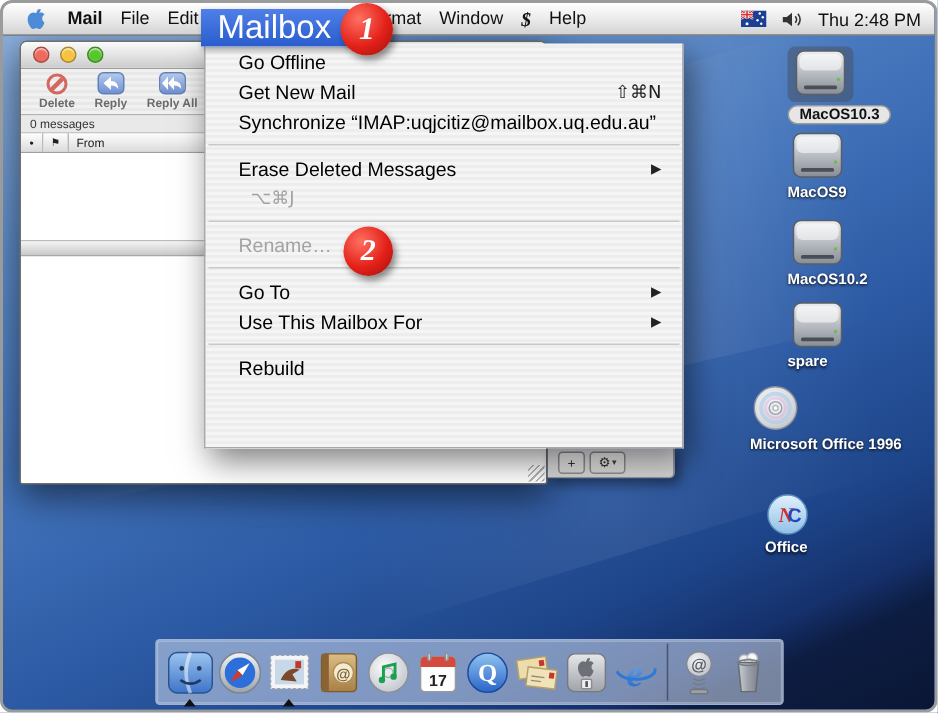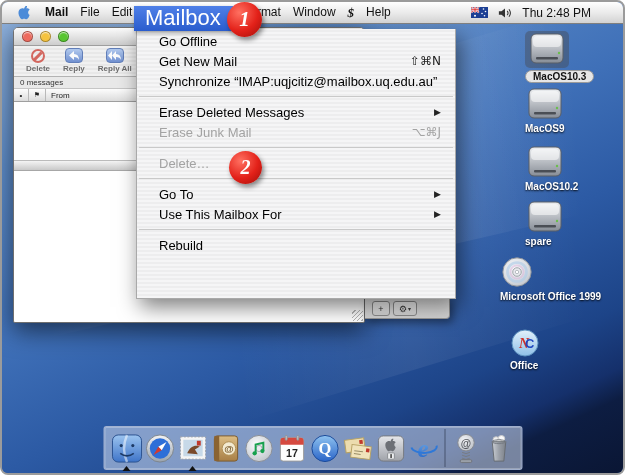--- a/index.html
+++ b/index.html
@@ -13,21 +13,21 @@
   .streak.s2{left:-60px;top:60px;width:950px;height:300px;transform:rotate(-17deg);
     background:linear-gradient(100deg,transparent 30%,rgba(255,255,255,.07) 48%,transparent 66%);}
   
   .menubar{position:absolute;left:0;top:0;right:0;height:22px;z-index:6;display:flex;align-items:center;
     background:linear-gradient(#ffffff,#e9e9e9 55%,#d2d2d2);border-bottom:1px solid #7f7f7f;font-size:12px;color:#111;padding:0 0 0 8px;box-sizing:border-box;}
   .mb-item{padding:0 6px;line-height:21px;white-space:nowrap;}
   .mb-apple{padding:0 8px;display:flex;align-items:center;}
   .mb-bold{font-weight:bold;}
   .mb-view{margin-left:-10px;}
   .mb-message{padding-right:16px;}
-  .mb-right{margin-left:auto;display:flex;align-items:center;gap:10px;padding-right:32px;}
+  .mb-right{margin-left:auto;display:flex;align-items:center;gap:10px;padding-right:9px;}
   .scripts-glyph{font-family:"Liberation Serif",serif;font-style:italic;font-weight:bold;font-size:13px;}
   .mb-clock{white-space:nowrap;}
   
   .mb-overlay{position:absolute;left:132px;top:4px;width:99px;height:25px;z-index:7;display:flex;align-items:flex-end;
     background:linear-gradient(#4f80e8,#2a5ccd);color:#fff;font-size:22px;padding-left:11px;box-sizing:border-box;
     box-shadow:1px 2px 4px rgba(0,0,0,.35);}
   .badge{position:absolute;z-index:8;border-radius:50%;display:flex;align-items:center;justify-content:center;
     background:radial-gradient(circle at 35% 30%,#ff7061,#e32119 55%,#9d0f0a 100%);
     box-shadow:2px 3px 5px rgba(0,0,0,.45);color:#fff;font-family:"Liberation Serif",serif;font-style:italic;font-weight:bold;}
   .badge1{left:225px;top:0;width:35px;height:35px;font-size:21px;}
@@ -187,21 +187,21 @@
               <stop offset="1" stop-color="#b3b8c0"></stop>
             </radialGradient>
           </defs>
           <circle cx="18" cy="18" r="15" fill="url(#cd1)" stroke="#8c9097"></circle>
           <circle cx="18" cy="18" r="10" fill="none" stroke="rgba(170,200,230,.6)" stroke-width="3"></circle>
           <circle cx="18" cy="18" r="7" fill="none" stroke="rgba(216,176,216,.5)" stroke-width="2"></circle>
           <circle cx="18" cy="18" r="4.5" fill="#e9eaee" stroke="#9aa0a6"></circle>
           <circle cx="18" cy="18" r="1.8" fill="#fff" stroke="#b5b9bf"></circle>
         </svg>
     </div>
-    <div class="dlabel">Microsoft Office 1999</div>
+    <div class="dlabel">Microsoft Office 1996</div>
   </div>
   <div class="dicon" style="left:508px;top:326px;width:76px;">
     <div class="iconart">
       <svg width="30" height="30" viewBox="0 0 30 30">
           <defs>
             <linearGradient id="vnc1" x1="0" y1="0" x2="0" y2="1">
               <stop offset="0" stop-color="#e2f1fb"></stop>
               <stop offset="1" stop-color="#8fc0e8"></stop>
             </linearGradient>
           </defs>
@@ -281,26 +281,25 @@
         <span class="sc">⇧⌘N</span>
       </div>
     <div class="mi">
         <span class="lbl">Synchronize “IMAP:uqjcitiz@mailbox.uq.edu.au”</span>
       </div>
     <div class="msep"></div>
     <div class="mi has-sub">
         <span class="lbl">Erase Deleted Messages</span>
       </div>
     <div class="mi disabled">
-        <span class="lbl">Erase Junk Mail</span>
         <span class="sc">⌥⌘J</span>
       </div>
     <div class="msep"></div>
     <div class="mi disabled">
-        <span class="lbl">Delete…</span>
+        <span class="lbl">Rename…</span>
       </div>
     <div class="msep"></div>
     <div class="mi has-sub">
         <span class="lbl">Go To</span>
       </div>
     <div class="mi has-sub">
         <span class="lbl">Use This Mailbox For</span>
       </div>
     <div class="msep"></div>
     <div class="mi">

